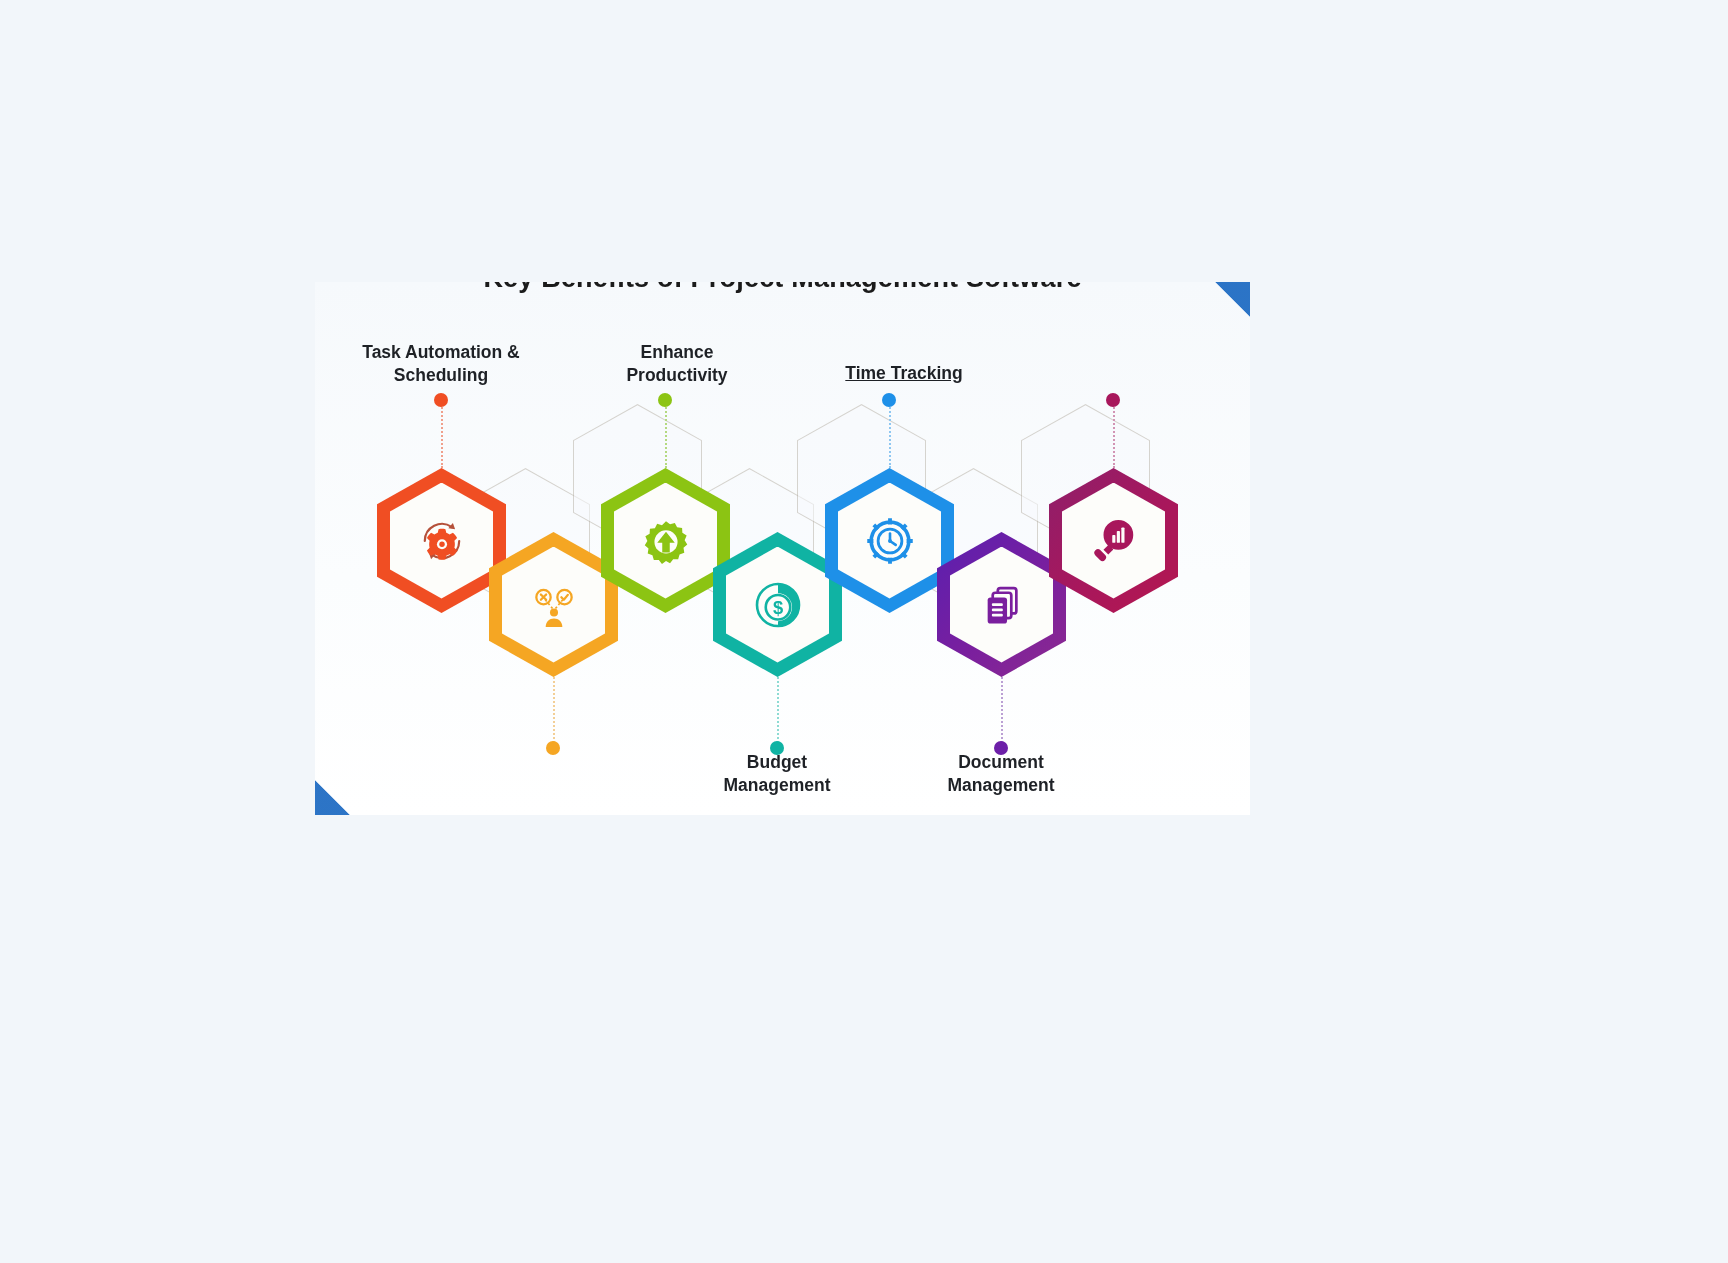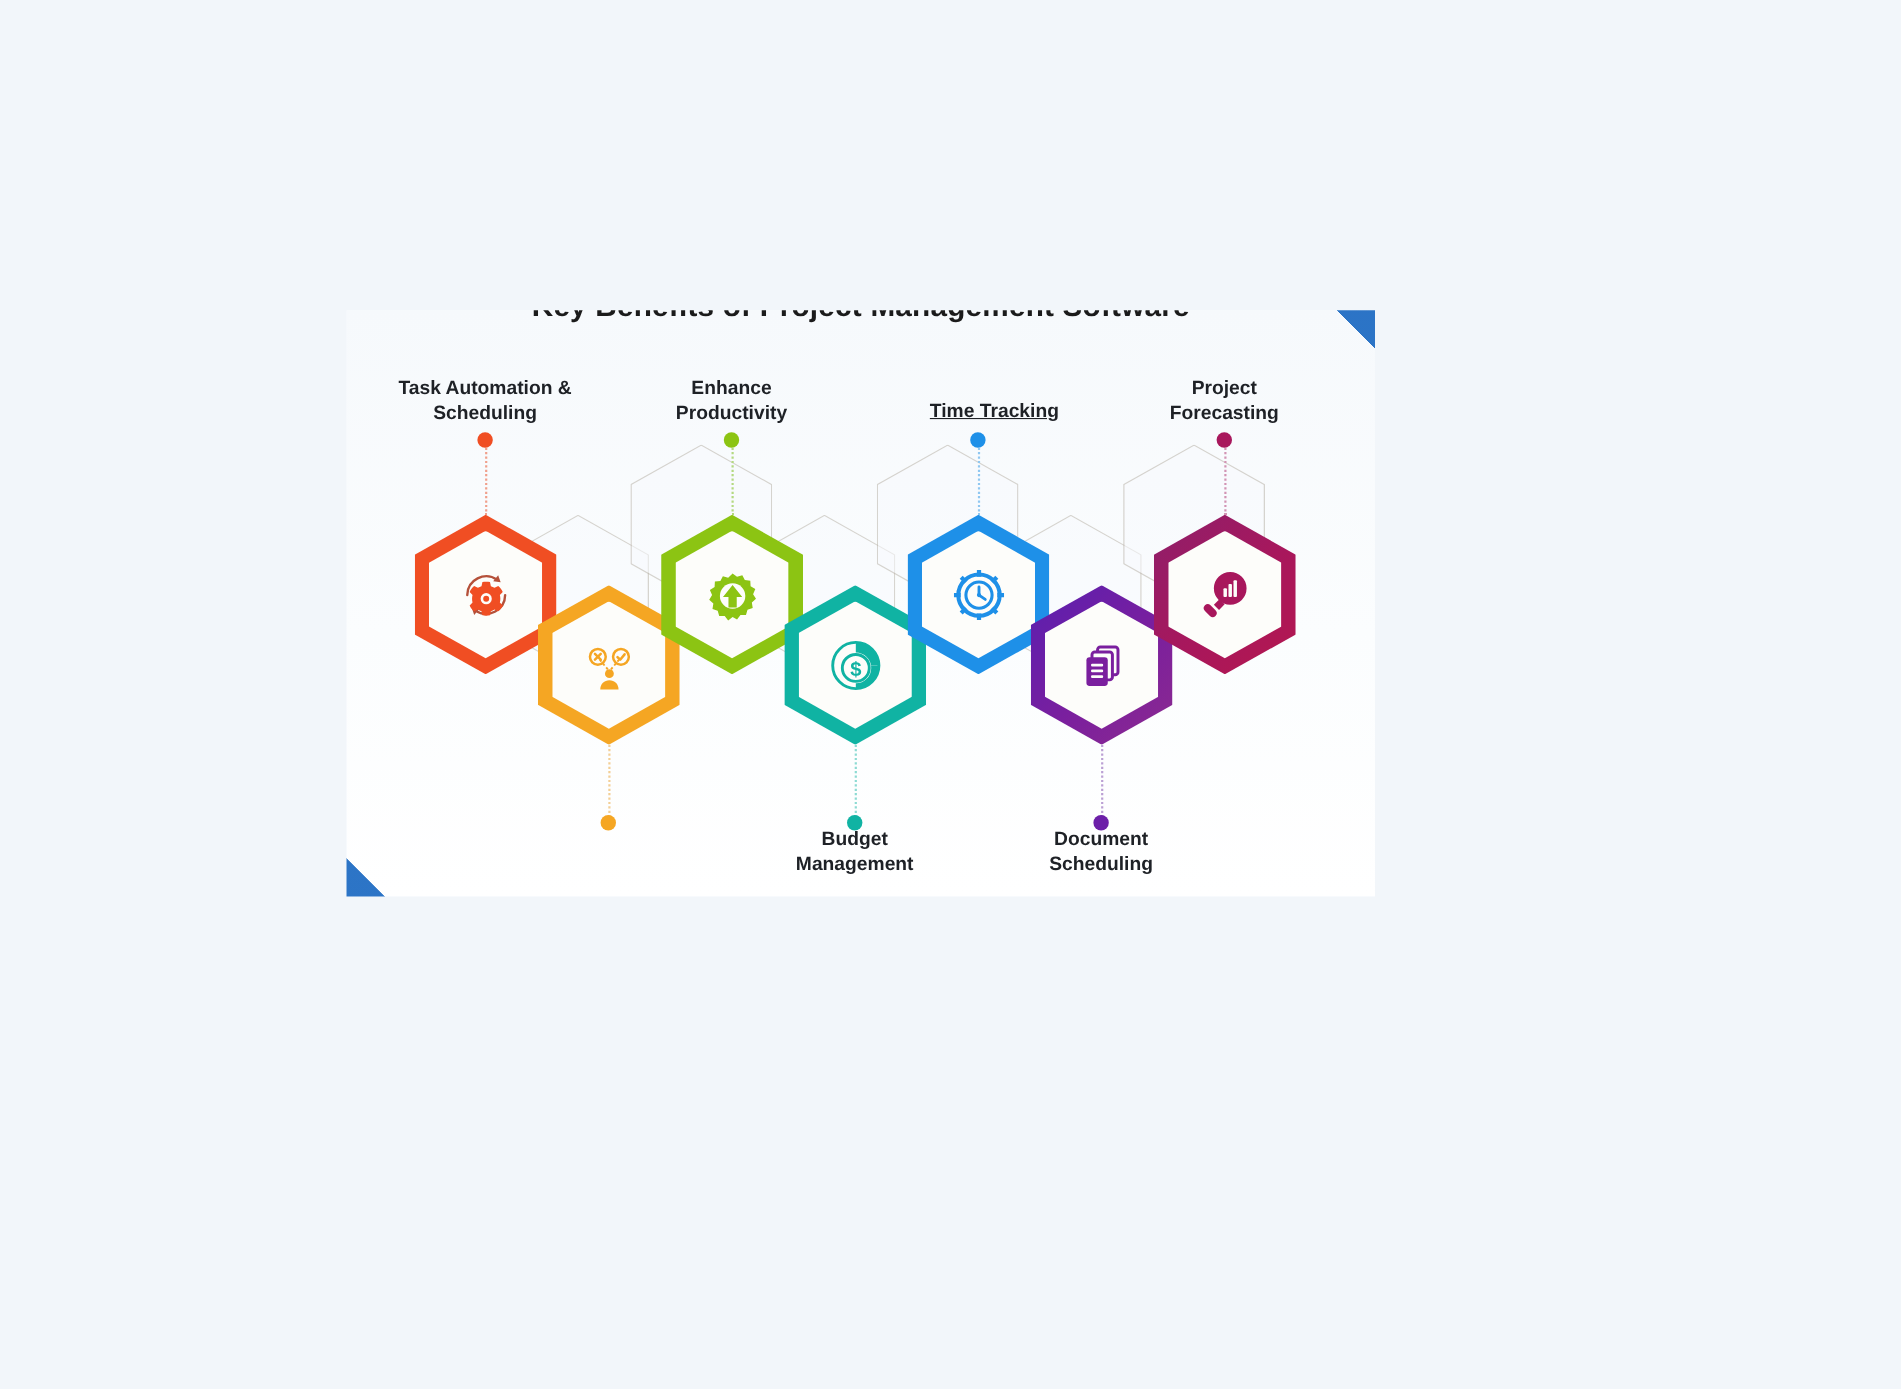--- a/index.html
+++ b/index.html
@@ -176,21 +176,21 @@
               <path d="M32 9.5l4.6 3.4 5.5-1.6 2.6 5.1 5.7.6.3 5.7 4.9 3-2.3 5.3 3 4.9-4.3 3.8.9 5.7-5.4 1.9-1.6 5.5h-5.7l-3.6 4.5L32 54.8l-4.6 3.5-3.6-4.5h-5.7l-1.6-5.5-5.4-1.9.9-5.7-4.3-3.8 3-4.9-2.3-5.3 4.9-3 .3-5.7 5.7-.6 2.6-5.1 5.5 1.6z" fill="#8cc413"></path>
               <circle cx="32" cy="33" r="13.2" fill="#fdfdfa"></circle>
               <path d="M32 21.5 L42 34 H36.3 V45 H27.7 V34 H22 z" fill="#8cc413"></path>
               <rect x="24" y="47.5" width="16" height="3.6" rx="1.2" fill="#8cc413"></rect>
             </svg>
           </div>
         </div>
       </div>
       <div class="conn" style="left:350px; top:122px; height:64px; border-color:#b4d980;"></div>
       <div class="dot" style="left:343px; top:111px; background:#8cc413;"></div>
-      <div class="lbl" style="left:233px; top:59px; width:234px;">Enhance
+      <div class="lbl" style="left:245px; top:59px; width:234px;">Enhance
 Productivity</div>
 
       <div class="hex-node" style="left:398px; top:250px;">
         <div class="hex" style="background:#10b3a3;">
           <div class="hex-core">
             <svg width="56" height="56" viewBox="0 0 64 64">
               <path d="M32 8 A24 24 0 0 1 56 32 H32 Z" fill="#10b3a3"></path>
               <path d="M56 32 A24 24 0 0 1 32 56 V32 Z" fill="#10b3a3"></path>
               <circle cx="32" cy="32" r="24" fill="none" stroke="#10b3a3" stroke-width="3"></circle>
               <circle cx="32" cy="34.5" r="16" fill="#fdfdfa"></circle>
@@ -246,39 +246,37 @@
                 <rect x="20" y="36.2" width="13" height="3.1" rx="1.2"></rect>
                 <rect x="20" y="42.4" width="13" height="3.1" rx="1.2"></rect>
               </g>
             </svg>
           </div>
         </div>
       </div>
       <div class="conn" style="left:686px; top:395px; height:66px; border-color:#bba0d4;"></div>
       <div class="dot" style="left:679px; top:459px; background:#6c1fa8;"></div>
       <div class="lbl" style="left:579px; top:469px; width:214px;">Document
-Scheduling</div>
+Management</div>
 
       <div class="hex-node" style="left:734px; top:186px;">
         <div class="hex" style="background:linear-gradient(135deg,#8e1f6b 0%, #a8175c 55%, #b4174f 100%);">
           <div class="hex-core">
             <svg width="56" height="56" viewBox="0 0 64 64">
               <circle cx="37" cy="25" r="15.5" fill="#a8175c"></circle>
               <circle cx="37" cy="25" r="15.5" fill="none" stroke="#a8175c" stroke-width="3"></circle>
               <g fill="#fdfdfa">
                 <rect x="30" y="25" width="3.6" height="9" rx="1"></rect>
                 <rect x="35.2" y="20.5" width="3.6" height="13.5" rx="1"></rect>
                 <rect x="40.4" y="16.5" width="3.6" height="17.5" rx="1"></rect>
               </g>
               <path d="M25.8 36.2 L20 42 l5.4 5.4 5.8-5.8z" fill="#a8175c"></path>
               <rect x="8.5" y="44" width="15.5" height="8.2" rx="4.1" transform="rotate(45 16.2 48.1)" fill="#a8175c"></rect>
             </svg>
           </div>
         </div>
       </div>
       <div class="conn" style="left:798px; top:122px; height:64px; border-color:#d294b4;"></div>
       <div class="dot" style="left:791px; top:111px; background:#a8175c;"></div>
-      <div class="lbl" style="left:691px; top:59px; width:214px;">Project
-Forecasting</div>
 
     </div>
   </div>
 </div>
 
 </body></html>

